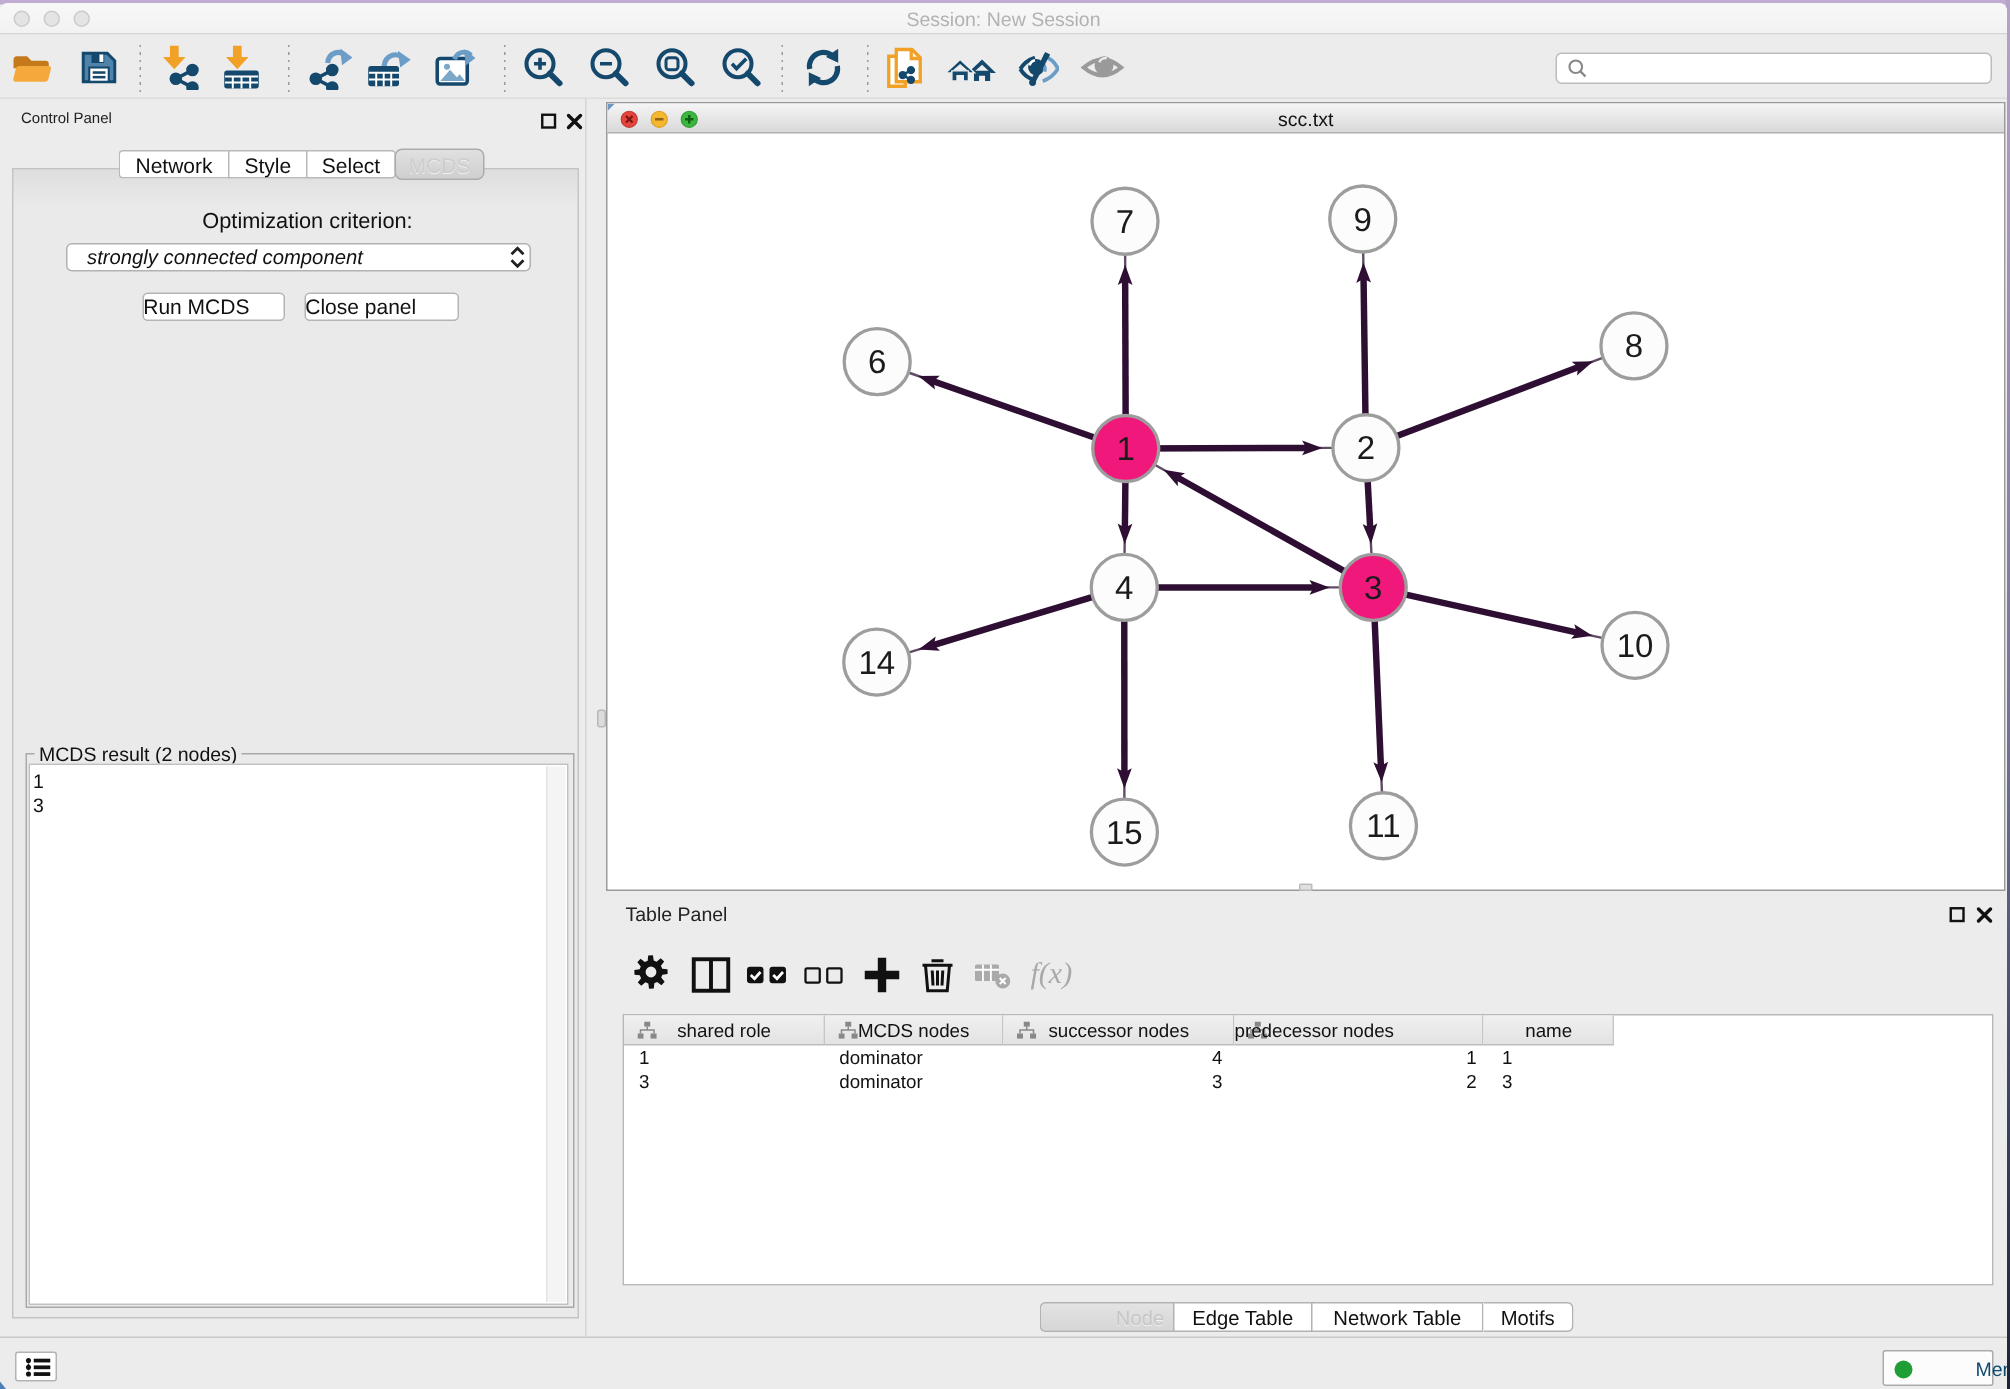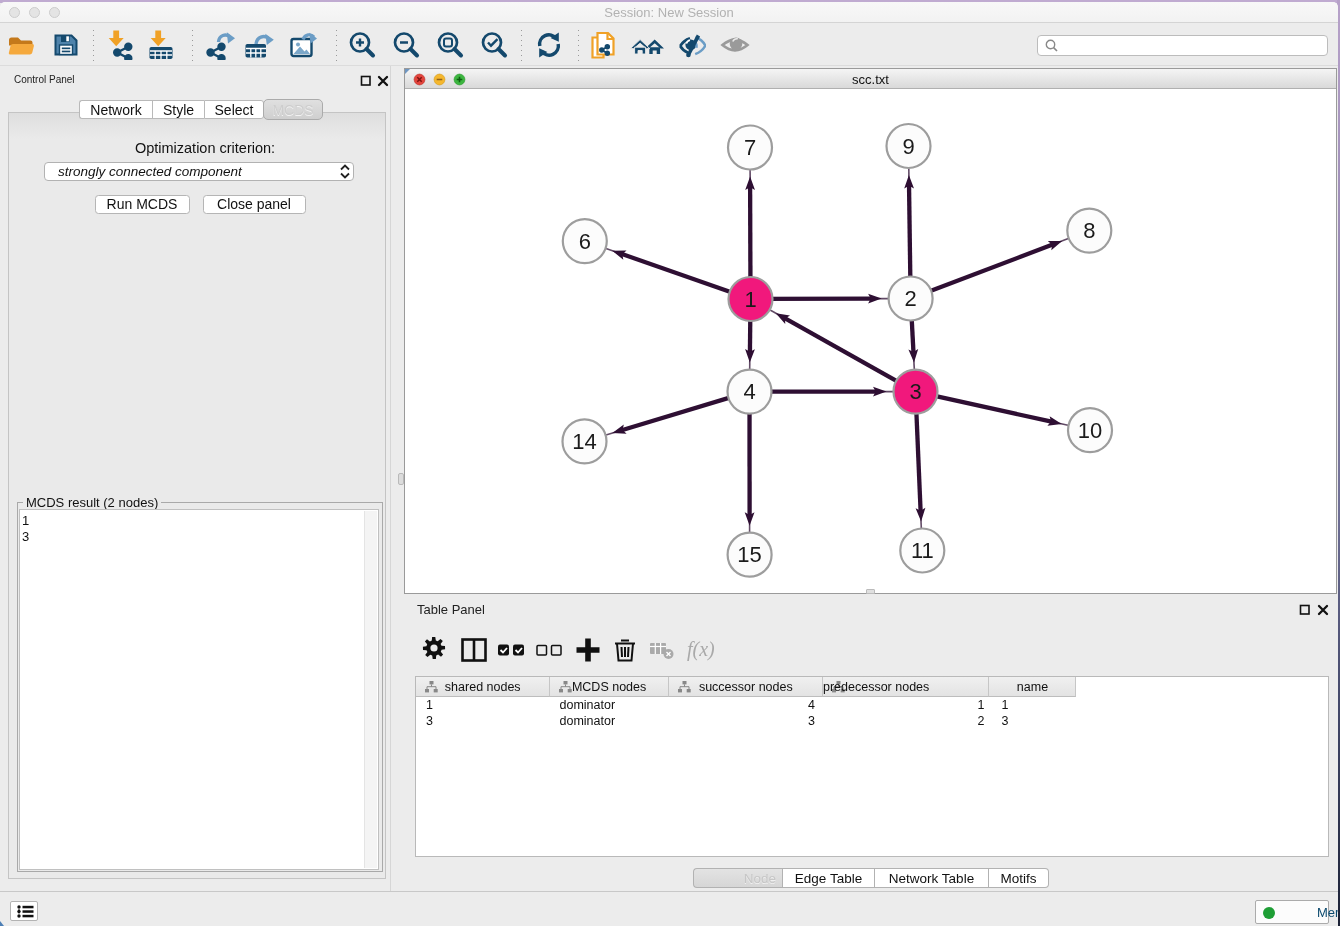--- a/index.html
+++ b/index.html
@@ -1,21 +1,21 @@
 <!DOCTYPE html>
 <html><head><meta charset="utf-8">
 <style>
 * { margin:0; padding:0; box-sizing:border-box; }
 html,body { width:1340px; height:926px; overflow:hidden; }
 body { font-family:"Liberation Sans", sans-serif; position:relative; background:#ececec; }
 .abs { position:absolute; }
 .sep-dot { position:absolute; top:28px; height:32px; width:1px;
   background-image:repeating-linear-gradient(to bottom,#9a9a9a 0 1.5px,transparent 1.5px 5px); }
 .tbtn { position:absolute; background:#fff; border:1px solid #b5b5b5; border-radius:3.5px;
-  font-size:14px; color:#111; text-align:center; }
+  font-size:14px; color:#111; text-align:left; }
 </style></head>
 <body>
 
 <div class="abs" style="left:0;top:0;width:1340px;height:3px;background:#c0abd1;"></div>
 <div class="abs" style="left:1337px;top:0;width:3px;height:926px;background:linear-gradient(to bottom,#b7a2c9 0%,#9c8cb7 25%,#6f6f96 55%,#3c4262 80%,#1c2236 100%);"></div>
 
 <div class="abs" style="left:0;top:2px;width:1338px;height:924px;background:#ececec;border-radius:5px 5px 0 0;overflow:hidden;">
 
   <div class="abs" style="left:0;top:0;width:1338px;height:21px;background:linear-gradient(#f8f8f8,#f2f2f2);border-bottom:1px solid #d4d4d4;border-radius:5px 5px 0 0;">
     <div class="abs" style="left:8.5px;top:5px;width:11px;height:11px;border-radius:50%;background:#e4e4e4;border:1px solid #cccccc;"></div>
@@ -352,21 +352,21 @@
 <div class="abs" style="left:0;top:0;width:912px;height:20px;">
 <div class="abs" style="left:0px;top:0;width:133.5px;height:20px;background:linear-gradient(#f0f0f0,#e3e3e3);border-right:1px solid #c6c6c6;border-bottom:1px solid #bdbdbd;">
 <svg width="13" height="12" style="position:absolute;left:9px;top:4px;">
               <g fill="#888">
                 <rect x="4.5" y="0" width="4" height="3.4"></rect>
                 <rect x="0" y="8" width="4" height="3.4"></rect>
                 <rect x="8.7" y="8" width="4" height="3.4"></rect>
               </g>
               <path d="M6.5 3.4 v2.3 M2 8 v-2.3 h9 V8" fill="none" stroke="#888" stroke-width="1"></path>
             </svg>
-<div style="position:absolute;left:0;top:2.5px;width:133.5px;text-align:center;font-size:12.5px;color:#111;">shared nodes</div>
+<div style="position:absolute;left:0;top:2.5px;width:133.5px;text-align:center;font-size:12.5px;color:#111;">shared role</div>
           </div>
 <div class="abs" style="left:133.5px;top:0;width:119.19999999999999px;height:20px;background:linear-gradient(#f0f0f0,#e3e3e3);border-right:1px solid #c6c6c6;border-bottom:1px solid #bdbdbd;">
 <svg width="13" height="12" style="position:absolute;left:9px;top:4px;">
               <g fill="#888">
                 <rect x="4.5" y="0" width="4" height="3.4"></rect>
                 <rect x="0" y="8" width="4" height="3.4"></rect>
                 <rect x="8.7" y="8" width="4" height="3.4"></rect>
               </g>
               <path d="M6.5 3.4 v2.3 M2 8 v-2.3 h9 V8" fill="none" stroke="#888" stroke-width="1"></path>
             </svg>

